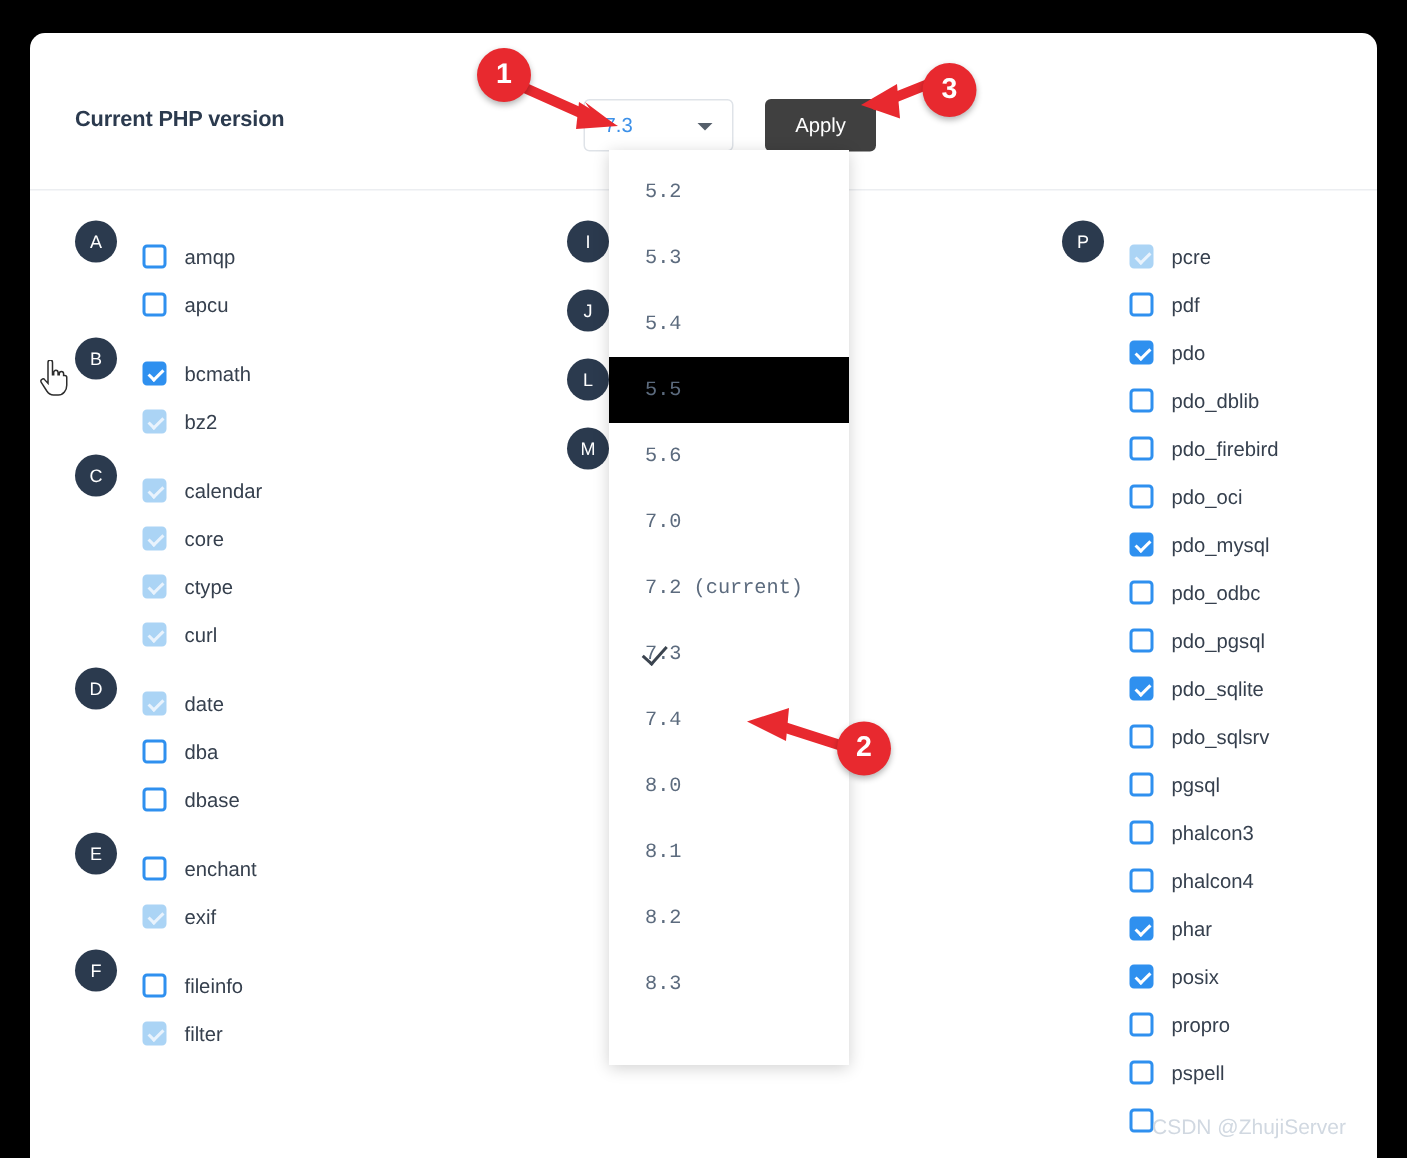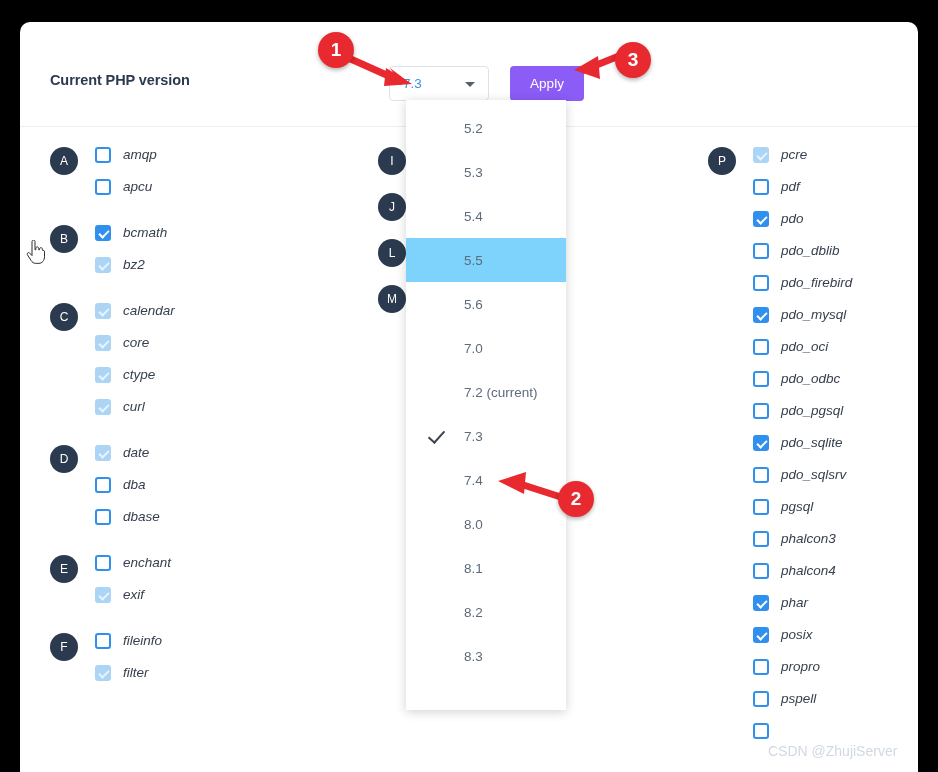--- a/index.html
+++ b/index.html
@@ -56,21 +56,21 @@
     right: 13px; top: 15px;
     width: 0; height: 0;
     border-left: 5px solid transparent;
     border-right: 5px solid transparent;
     border-top: 5px solid #555f6b;
   }
   .apply-btn {
     position: absolute;
     left: 490px; top: 44px;
     width: 74px; height: 35px;
-    background: #8b5cf6;
+    background: #404040;
     border: none;
     border-radius: 4px;
     color: #ffffff;
     font-size: 13.5px;
     font-family: "Liberation Sans", sans-serif;
     cursor: pointer;
   }
 
   
   .columns {
@@ -98,22 +98,21 @@
     display: flex;
     align-items: center;
     justify-content: center;
   }
   .group + .group { margin-top: 14px; }
   .items { margin-left: 65px; }
 
   .ext-row {
     height: 32px;
     display: flex;
-    align-items: flex-start;
-    font-style: italic;
+    align-items: flex-end;
   }
   .cb {
     width: 16px; height: 16px;
     border-radius: 3px;
     flex: 0 0 auto;
     position: relative;
     border: 2px solid #2f90ef;
     background: #ffffff;
   }
   .cb.checked {
@@ -153,24 +152,25 @@
     height: 610px;
     overflow: hidden;
   }
   .dd-item {
     position: relative;
     height: 44px;
     display: flex;
     align-items: center;
     font-size: 13.5px;
     color: #5c6b7e;
-    padding-left: 58px;
+    padding-left: 24px;
     cursor: pointer;
-  }
-  .dd-item.hover { background: #7dd3fc; }
+    font-family: Liberation Mono, monospace;
+  }
+  .dd-item.hover { background: #000000; }
   .dd-check {
     position: absolute;
     left: 26px; top: 13px;
     width: 9px; height: 16px;
     border: solid #3b444f;
     border-width: 0 2px 2px 0;
     transform: rotate(42deg);
   }
   .cursor-hand {
     position: absolute;
@@ -372,26 +372,26 @@
               </div>
               <div class="ext-row">
                 <span class="cb"></span>
                 <span class="ext-label">pdo_dblib</span>
               </div>
               <div class="ext-row">
                 <span class="cb"></span>
                 <span class="ext-label">pdo_firebird</span>
               </div>
               <div class="ext-row">
+                <span class="cb"></span>
+                <span class="ext-label">pdo_oci</span>
+              </div>
+              <div class="ext-row">
                 <span class="cb checked"></span>
                 <span class="ext-label">pdo_mysql</span>
-              </div>
-              <div class="ext-row">
-                <span class="cb"></span>
-                <span class="ext-label">pdo_oci</span>
               </div>
               <div class="ext-row">
                 <span class="cb"></span>
                 <span class="ext-label">pdo_odbc</span>
               </div>
               <div class="ext-row">
                 <span class="cb"></span>
                 <span class="ext-label">pdo_pgsql</span>
               </div>
               <div class="ext-row">

